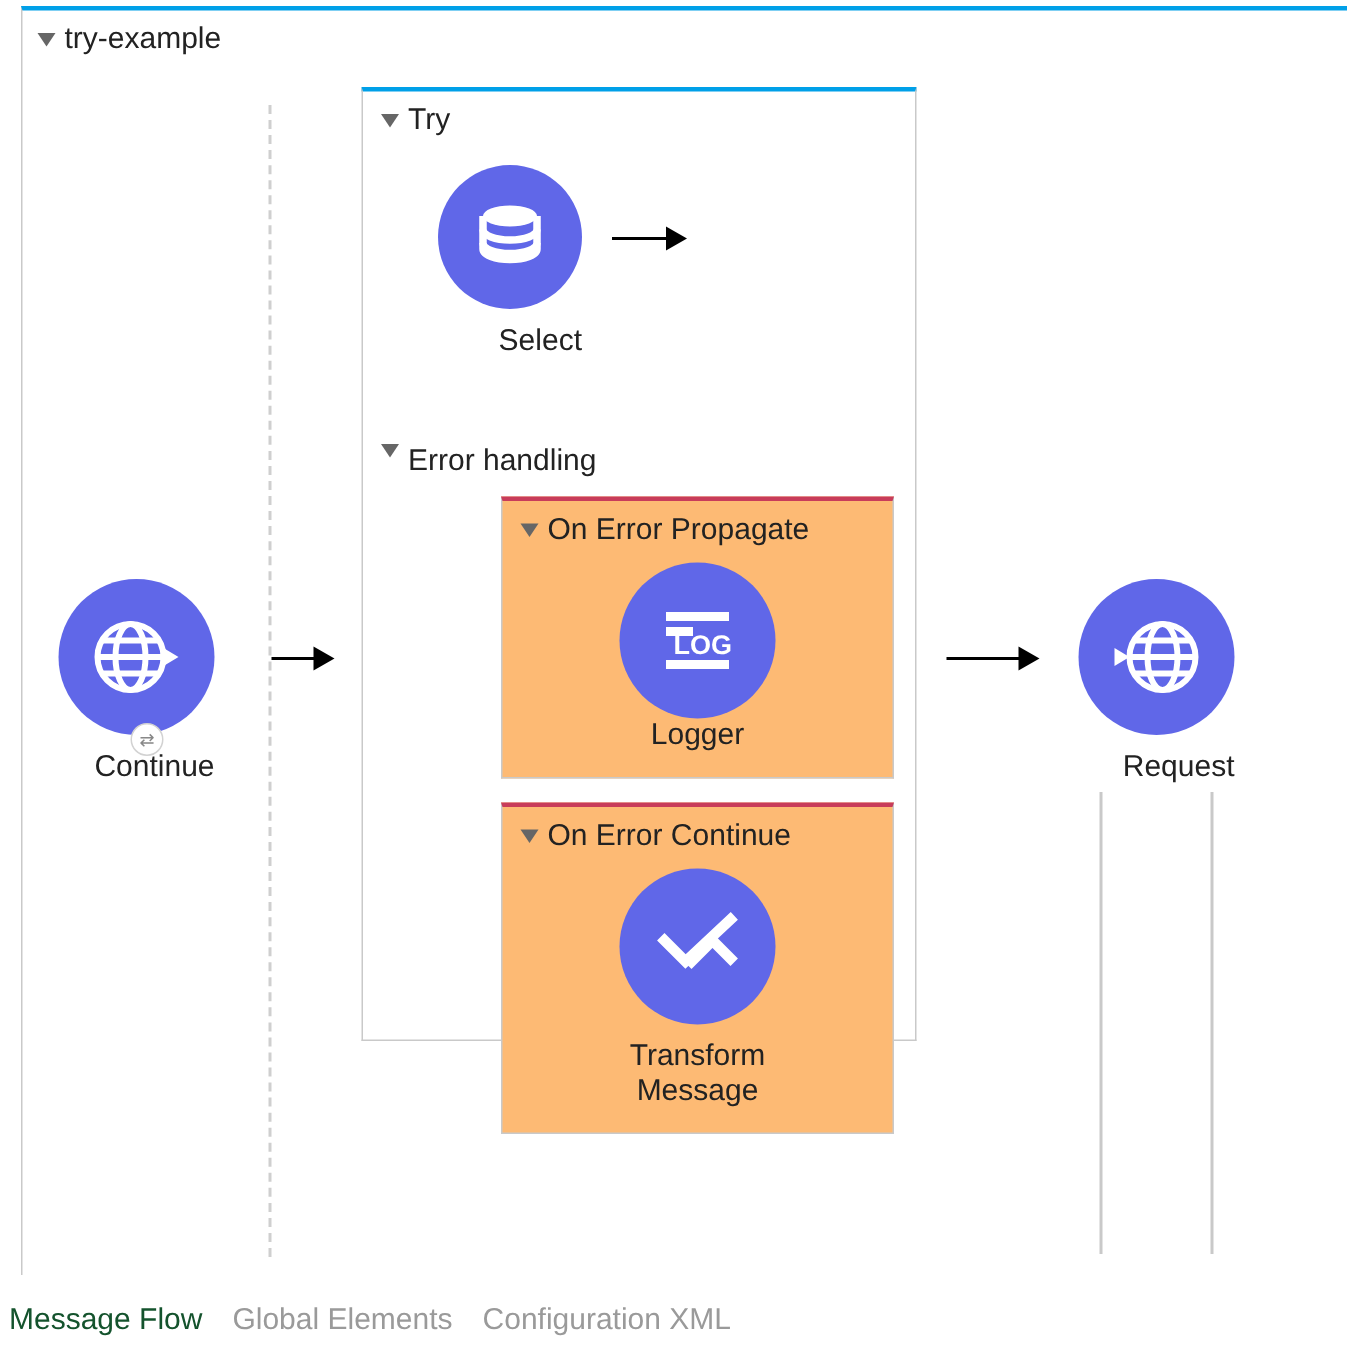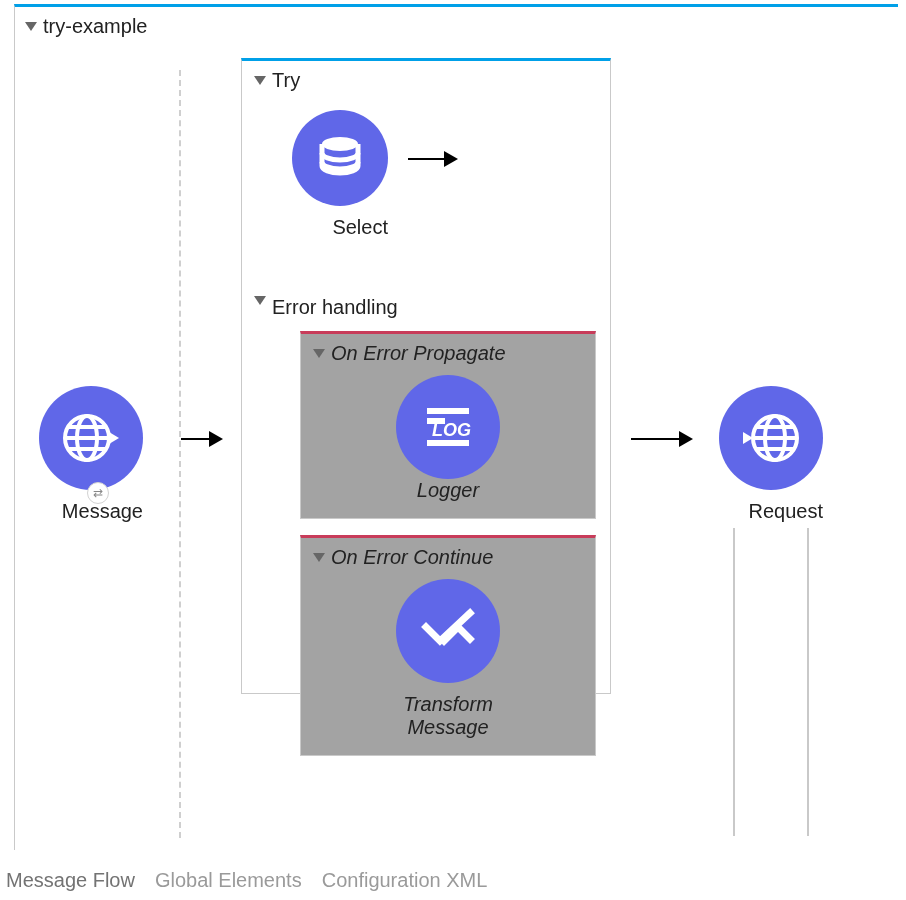--- a/index.html
+++ b/index.html
@@ -84,26 +84,25 @@
     border-top: 3px solid #00A0E8;
     background:#fff;
   }
   .try-title-row { display:flex; align-items:center; gap:6px; padding: 8px 0 0 12px; }
   .try-row {
     position:relative;
     height: 200px;
   }
   .err-title-row { display:flex; align-items:flex-start; gap:6px; padding: 4px 0 0 12px; }
   .err-box {
-    margin: 12px 14px 16px 58px;
+    margin: 12px 14px 16px 92px;
     border: 1px solid #c9c9c9;
     border-top: 3px solid #c83c5a;
-    background:#a3a3a3;
+    background:#fdba74;
     padding-bottom: 16px;
-    font-style: italic;
   }
   .err-box .box-title-row {
     display:flex; align-items:center; gap:6px; padding:8px 0 0 12px;
   }
   .err-node { text-align:center; margin-top:10px; }
   .err-node .circle {
     width:104px; height:104px;
     border-radius:50%;
     background:#6067e8;
     display:flex; align-items:center; justify-content:center;
@@ -114,21 +113,21 @@
     left: 0; right:0;
     bottom: 8px;
     height: 34px;
     display:flex;
     align-items:flex-end;
     gap: 20px;
     padding-left: 6px;
     font-size: 20px;
     color:#9a9a9a;
   }
-  .tabs .tab.active { color:#737373; }
+  .tabs .tab.active { color:#14532d; }
   .swap-badge {
     position:absolute;
     width:22px; height:22px;
     border-radius:50%;
     background:#fff;
     border:1px solid #d2d2d2;
     display:flex; align-items:center; justify-content:center;
     font-size:12px; color:#888;
   }
   .req-line {
@@ -158,21 +157,21 @@
           <svg width="64" height="64" viewBox="0 0 64 64">
             <circle cx="28" cy="32" r="22" fill="none" stroke="#fff" stroke-width="4"></circle>
             <ellipse cx="28" cy="32" rx="10" ry="22" fill="none" stroke="#fff" stroke-width="4"></ellipse>
             <line x1="6" y1="32" x2="50" y2="32" stroke="#fff" stroke-width="4"></line>
             <line x1="10" y1="21" x2="46" y2="21" stroke="#fff" stroke-width="4"></line>
             <line x1="10" y1="43" x2="46" y2="43" stroke="#fff" stroke-width="4"></line>
             <polygon points="50,26 50,38 60,32" fill="#fff"></polygon>
           </svg>
         </div>
         <span class="swap-badge" style="left:48px; top:96px;">⇄</span>
-        <div class="label">Message</div>
+        <div class="label">Continue</div>
       </div>
 
       <div class="arrow" style="left:166px; top:390px; width:40px;"></div>
 
       <div class="try-scope">
 
         <div class="try-title-row">
           <span class="disclosure"></span>
           <span>Try</span>
         </div>

